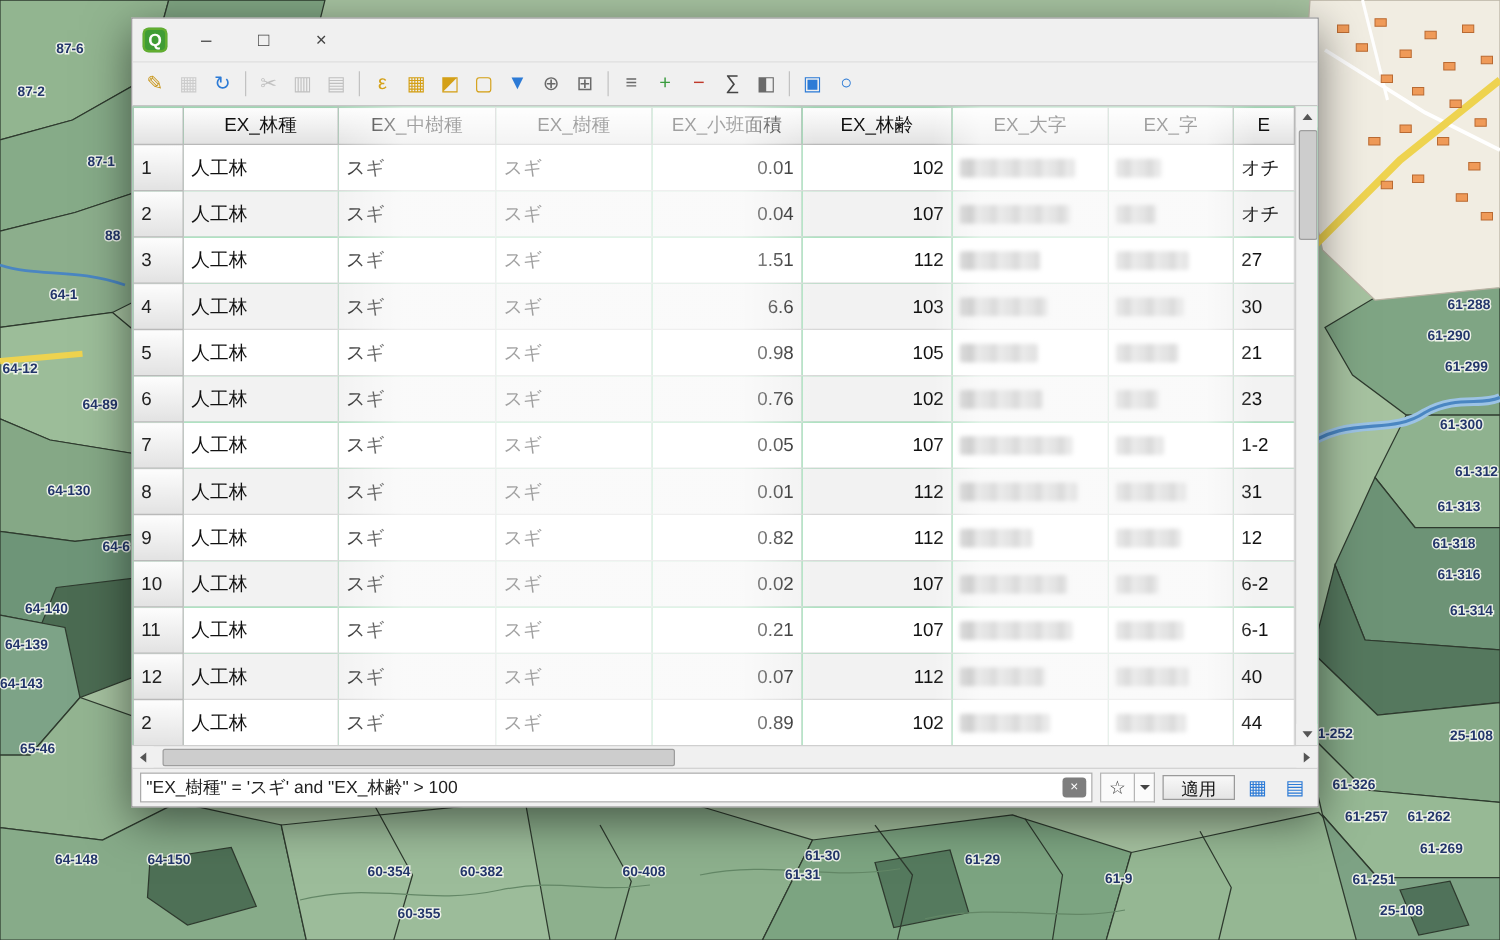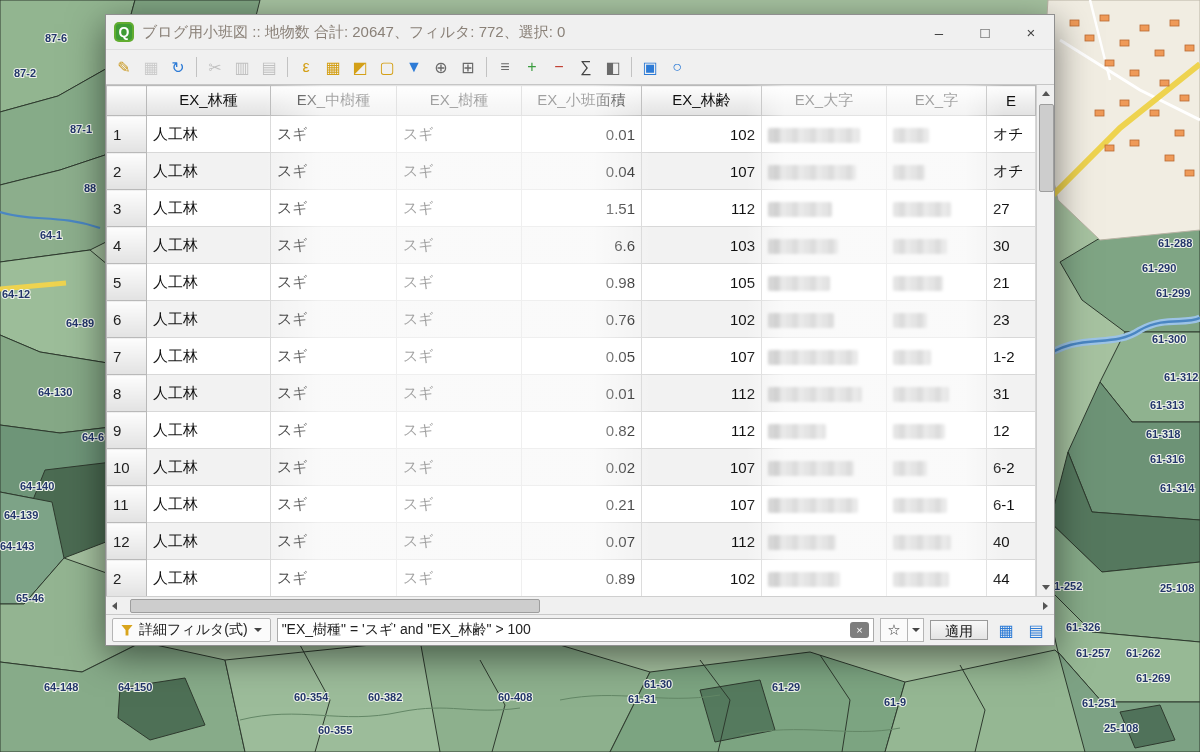--- a/index.html
+++ b/index.html
@@ -191,21 +191,20 @@
       <text x="1136" y="682" class="maplabel">61-269</text>
       <text x="1082" y="707" class="maplabel">61-251</text>
       <text x="1104" y="732" class="maplabel">25-108</text>
     </g>
 </svg>
 
 <div class="qgis-window">
 
   <div class="titlebar">
     <span class="logo">Q</span>
-    <span class="title">ブログ用小班図 :: 地物数 合計: 20647、フィルタ: 772、選択: 0</span>
     <div class="winbtns">
       <span class="winbtn">–</span>
       <span class="winbtn">□</span>
       <span class="winbtn">×</span>
     </div>
   </div>
 
   <div class="toolbar">
       <span class="tbico" style="color: rgb(201, 151, 28);">✎</span>
       <span class="tbico dis" style="color: rgb(138, 138, 138);">▦</span>
@@ -414,25 +413,20 @@
     </div>
   </div>
 
   <div class="hscroll">
     <span class="arr left"></span>
     <span class="hthumb"></span>
     <span class="arr right"></span>
   </div>
 
   <div class="filterbar">
-    <div class="filter-mode-btn">
-      <span class="funnel"></span>
-      <span>詳細フィルタ(式)</span>
-      <span class="caret"></span>
-    </div>
     <div class="expr-field">
       <span class="expr-text">"EX_樹種" = 'スギ' and "EX_林齢" &gt; 100</span>
       <span class="clear-btn">×</span>
     </div>
     <div class="star-group">
       <span class="star-btn">☆</span>
       <span class="star-caret">
           <i class="caret"></i>
         </span>
     </div>

